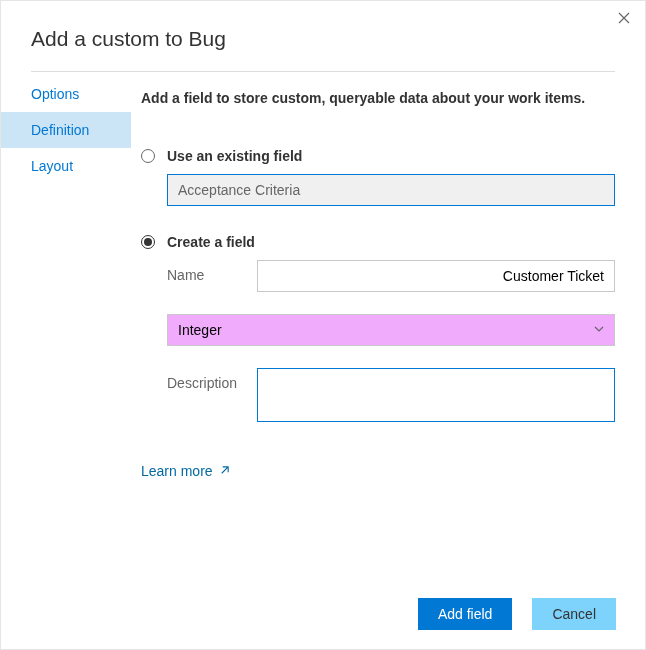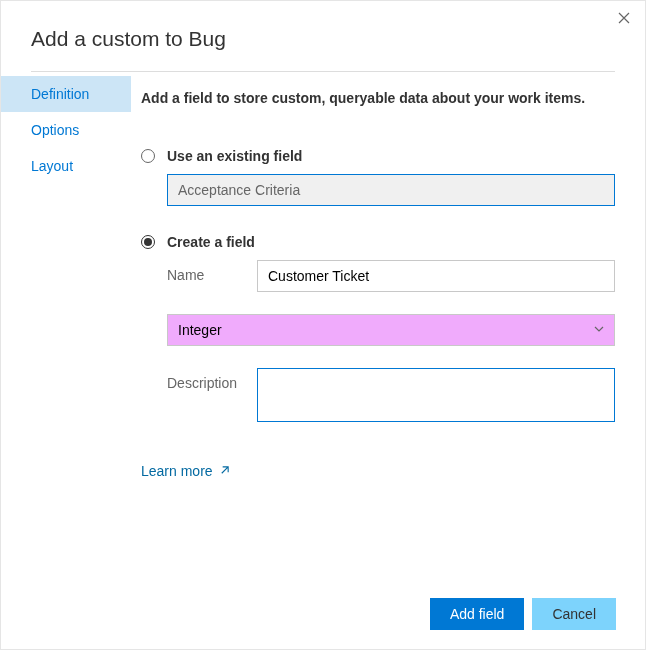--- a/index.html
+++ b/index.html
@@ -19,30 +19,30 @@
     .radio-row { display: flex; align-items: center; margin-bottom: 10px; }
     .radio { width: 14px; height: 14px; margin-right: 12px; cursor: pointer; flex-shrink: 0; appearance: none; border: 1px solid #666; border-radius: 50%; position: relative; }
     .radio:checked { border-color: #333; }
     .radio:checked::after { content: ""; position: absolute; width: 8px; height: 8px; background: #333; border-radius: 50%; top: 50%; left: 50%; transform: translate(-50%, -50%); }
     .radio-label { font-size: 14px; font-weight: 600; color: #333; }
     .field-indent { margin-left: 26px; margin-bottom: 28px; }
     .existing-input { width: 100%; height: 32px; padding: 0 10px; font-size: 14px; background: #f0f0f0; border: 1px solid #0078d4; color: #666; outline: none; }
     .form-row { display: flex; align-items: flex-start; margin-left: 26px; margin-bottom: 22px; }
     .form-label { width: 90px; font-size: 14px; color: #666; padding-top: 7px; flex-shrink: 0; }
     .form-control { flex: 1; }
-    .text-input { width: 100%; height: 32px; padding: 12px 10px; font-size: 14px; border: 1px solid #c8c8c8; outline: none; }
+    .text-input { width: 100%; height: 32px; padding: 12px 10px; font-size: 14px; border: 1px solid #c8c8c8; outline: none; text-align: right; }
     .select-wrap { position: relative; width: 100%; }
     .select { width: 100%; height: 32px; padding: 0 10px; font-size: 14px; border: 1px solid #c8c8c8; background: #f0abfc; appearance: none; outline: none; cursor: pointer; }
     .chevron { position: absolute; right: 10px; top: 50%; transform: translateY(-50%); pointer-events: none; color: #666; }
     .chevron svg { width: 12px; height: 12px; }
     .textarea { width: 100%; height: 54px; padding: 6px 10px; font-size: 14px; border: 1px solid #0078d4; outline: none; resize: none; font-family: inherit; }
     .learn-more { margin-left: 0; margin-top: 36px; }
     .learn-more a { color: #0369a1; text-decoration: none; font-size: 14px; display: inline-flex; align-items: center; gap: 6px; }
     .learn-more svg { width: 11px; height: 11px; }
-    .footer { position: absolute; bottom: 20px; right: 30px; display: flex; gap: 8px; }
+    .footer { position: absolute; bottom: 20px; right: 30px; display: flex; gap: 20px; }
     .btn { height: 32px; padding: 0 20px; font-size: 14px; border: none; cursor: pointer; }
     .btn-primary { background: #0078d4; color: #fff; }
     .btn-secondary { background: #7dd3fc; color: #333; }
   </style>
 </head>
 <body>
 
 <div class="dialog">
   <button class="close-btn">
     <span>
@@ -52,22 +52,22 @@
     </span>
   </button>
 
   <div class="header">
     <h1>Add a custom to Bug</h1>
   </div>
   <hr class="divider">
 
   <div class="body">
     <div class="sidebar">
+      <div class="sidebar-item"><span>Options</span></div>
       <div class="sidebar-item active"><span>Definition</span></div>
-      <div class="sidebar-item"><span>Options</span></div>
       <div class="sidebar-item"><span>Layout</span></div>
     </div>
 
     <div class="main">
       <p class="intro">Add a field to store custom, queryable data about your work items.</p>
 
       <div class="radio-row">
         <input type="radio" class="radio" name="mode" style="">
         <span class="radio-label">Use an existing field</span>
       </div>

